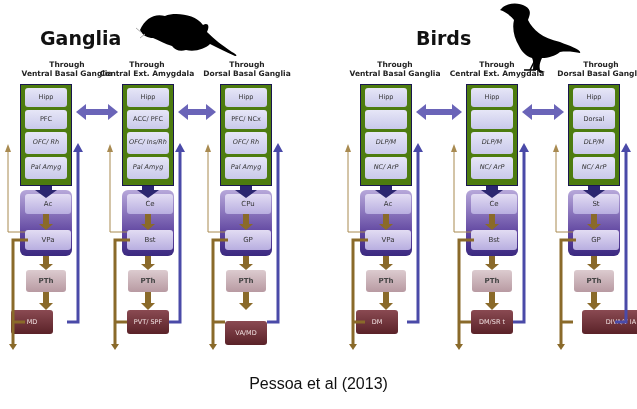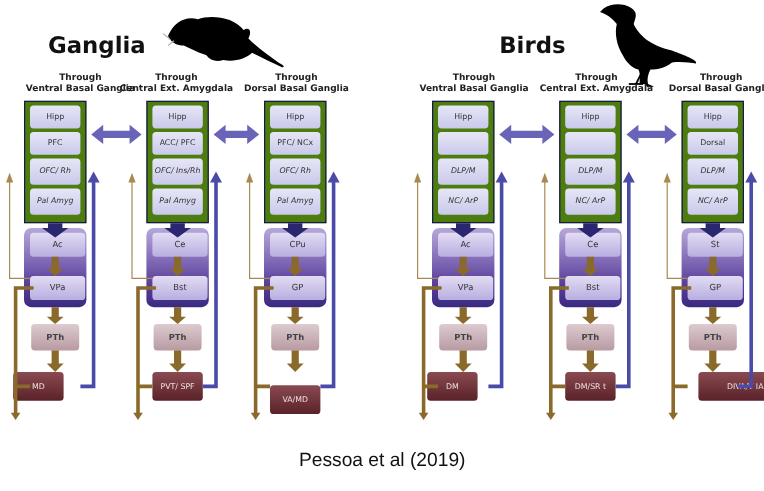--- a/index.html
+++ b/index.html
@@ -219,13 +219,13 @@
     <polygon points="557,344 565,344 561,350" fill="#8a6a2a"></polygon>
     <path d="M561,322 L573,322" stroke="#8a6a2a" stroke-width="3" fill="none"></path>
     <path d="M573,232 L556,232 L556,150" stroke="#a88a50" stroke-width="1" fill="none"></path>
     <polygon points="553,152 559,152 556,144" fill="#a88a50"></polygon>
     <path d="M615,322 L626,322 L626,150" stroke="#4a4aa8" stroke-width="3" fill="none"></path>
     <polygon points="621,152 631,152 626,143" fill="#4a4aa8"></polygon>
     <polygon points="416,112 426,104 426,109 452,109 452,104 462,112 452,120 452,115 426,115 426,120" fill="#6a64b8"></polygon>
     <polygon points="522,112 532,104 532,109 554,109 554,104 564,112 554,120 554,115 532,115 532,120" fill="#6a64b8"></polygon>
   </svg>
 
-<div class="caption">Pessoa et al (2019)</div>
+<div class="caption">Pessoa et al (2013)</div>
 
 </body></html>

